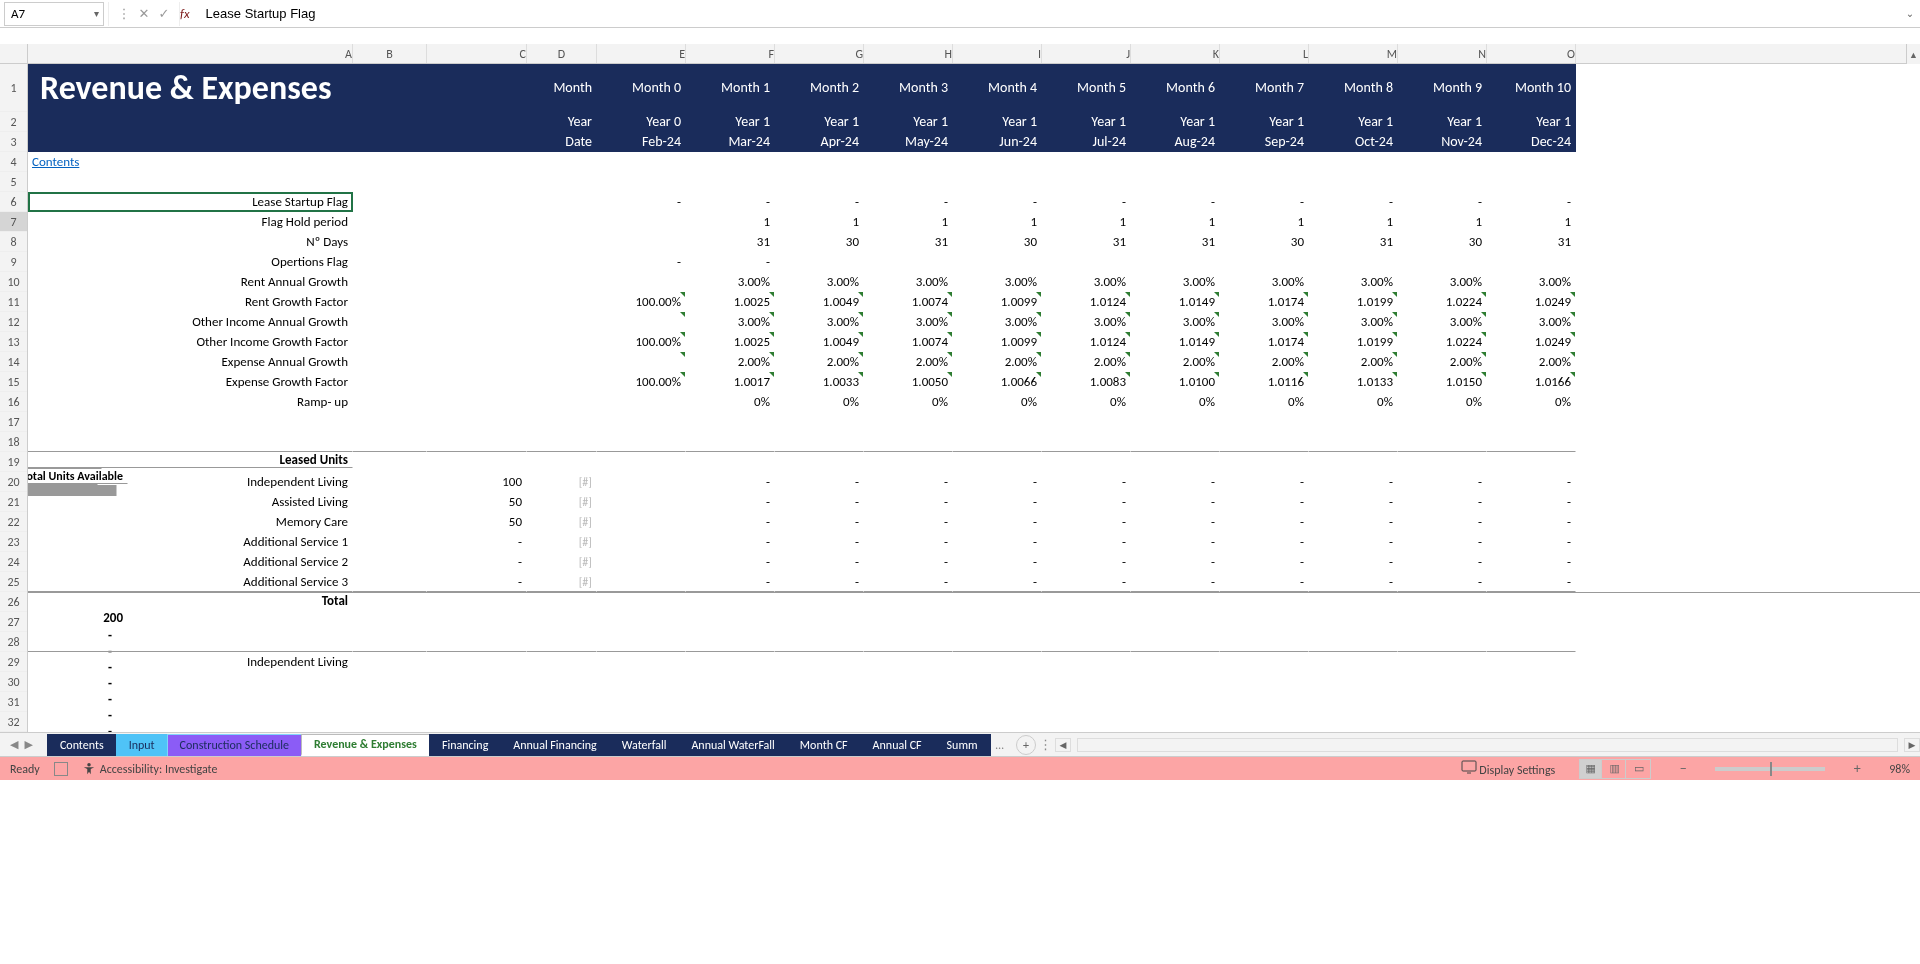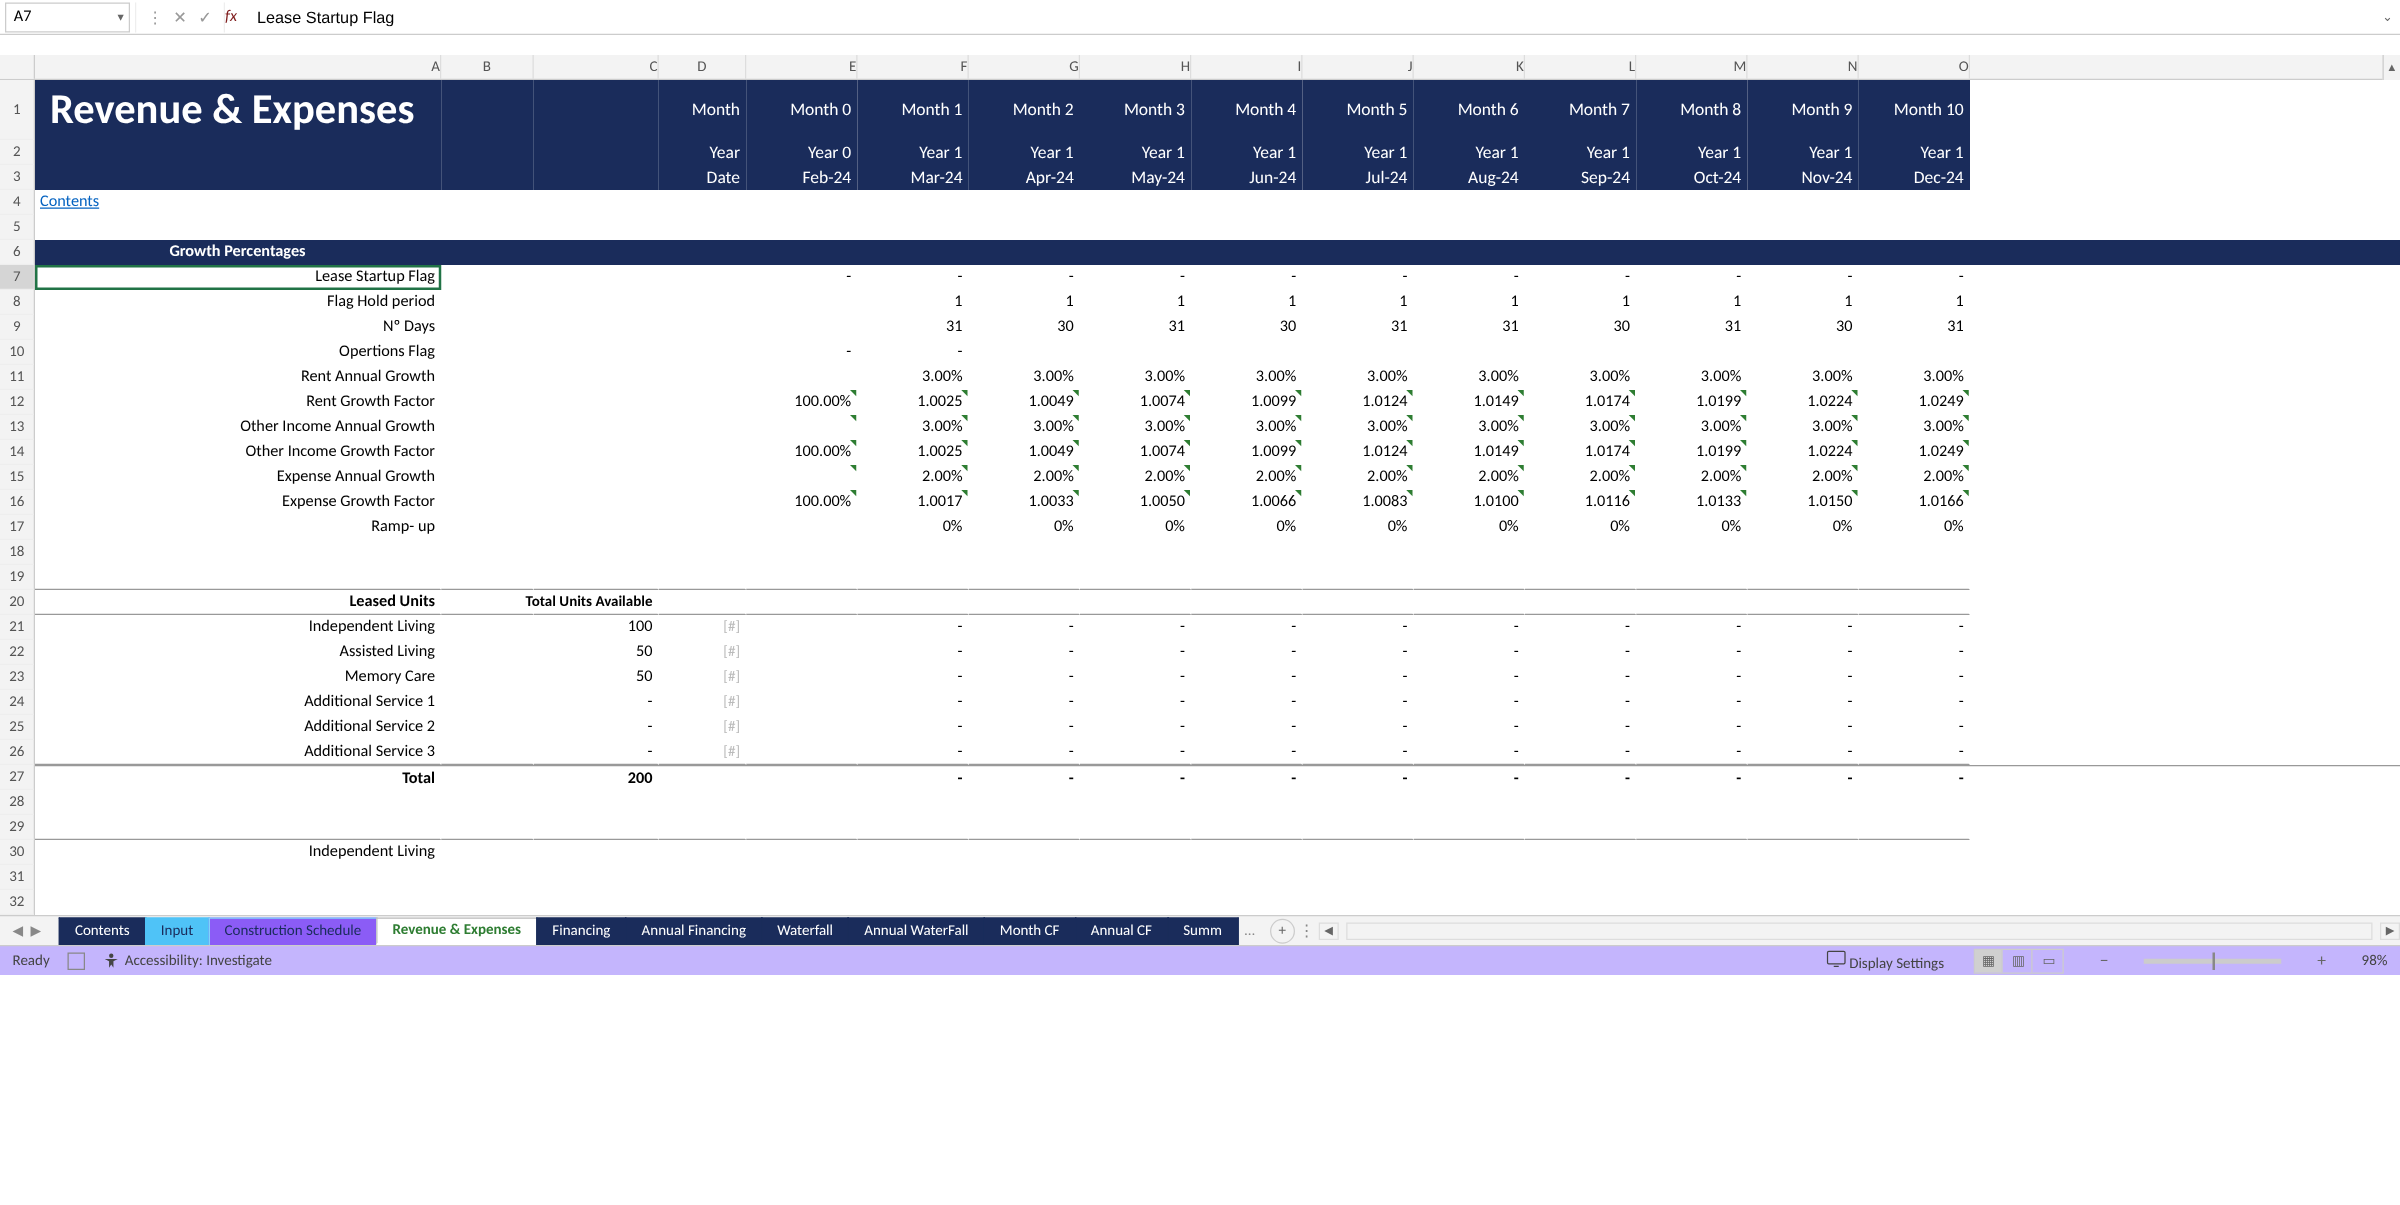--- a/index.html
+++ b/index.html
@@ -52,40 +52,40 @@
   .selected-cell { outline: 2px solid #217346; outline-offset: -2px; }
   
   
   .hash { color: #bbb; font-size: 12px; }
   
   
   .warn { position: relative; }
   .warn::before { content: ""; position: absolute; top: 0; right: 0; border-top: 5px solid #2e7d32; border-left: 5px solid transparent; }
   
   .underline-row .cell { border-bottom: 1px solid #999; }
-  .bold { font-weight: bold; }
+  .bold { font-weight: bold; flex-direction: column; }
   
   
   .tab-strip { display: flex; align-items: center; height: 24px; border-top: 1px solid #ccc; background: #f3f3f3; padding-left: 8px; gap: 0; }
   .tab-nav { display: flex; gap: 2px; margin-right: 12px; }
   .tab-nav span { font-size: 11px; color: #888; padding: 0 2px; }
   .tab { padding: 3px 12px; font-size: 12px; border: 1px solid #bbb; border-bottom: none; margin-right: -1px; cursor: pointer; display: flex; align-items: center; height: 22px; }
   .tab.contents { background: #1a2c5b; color: #fff; border-color: #1a2c5b; }
   .tab.input { background: #4fc3f7; color: #1a2c5b; border-color: #4fc3f7; }
   .tab.constr { background: #8b5cf6; color: #1a2c5b; border-color: #81d4fa; }
   .tab.active { background: #fff; color: #2e7d32; font-weight: bold; border-bottom: 2px solid #fff; }
   .tab.dark { background: #1a2c5b; color: #fff; border-color: #1a2c5b; }
   .tab-more { color: #888; padding: 0 6px; font-size: 12px; }
   .tab-add { width: 20px; height: 20px; border-radius: 50%; border: 1px solid #ccc; display: flex; align-items: center; justify-content: center; margin-left: 6px; font-size: 12px; color: #666; }
   .tab-strip .scroll-track { flex: 1; margin: 0 6px; height: 14px; background: #f3f3f3; border: 1px solid #ddd; position: relative; }
   .tab-strip .scroll-arrow { width: 16px; height: 14px; display: flex; align-items: center; justify-content: center; font-size: 9px; color: #666; border: 1px solid #ddd; }
   .tab-sep { color: #888; margin: 0 3px; }
   
   
-  .status-bar { display: flex; height: 24px; border-top: 1px solid #ccc; background: #c4b5fd; padding: 0 10px; font-size: 12px; color: #444; }
+  .status-bar { display: flex; height: 24px; border-top: 1px solid #ccc; background: #fca5a5; padding: 0 10px; font-size: 12px; color: #444; }
   .status-left { flex: 0 0 auto; display: flex; gap: 14px; align-items: center; }
   .status-right { margin-left: auto; display: flex; align-items: center; gap: 24px; }
   .view-btns { display: flex; gap: 2px; border: 1px solid #ccc; }
   .view-btn { width: 22px; height: 18px; display: flex; align-items: center; justify-content: center; font-size: 11px; color: #666; border-right: 1px solid #ccc; }
   .view-btn:last-child { border-right: none; }
   .view-btn.active { background: #d0d0d0; }
   .zoom-slider { width: 110px; height: 4px; background: #ccc; position: relative; }
   .zoom-slider::before { content: ""; position: absolute; left: 50%; top: -5px; width: 2px; height: 14px; background: #888; }
   .zoom-btn { width: 16px; text-align: center; color: #666; font-size: 14px; }
   .macro-icon { width: 14px; height: 14px; border: 1px solid #888; position: relative; }
@@ -257,37 +257,20 @@
         <div class="cell c-month"></div>
         <div class="cell c-month"></div>
         <div class="cell c-month"></div>
         <div class="cell c-month"></div>
         <div class="cell c-month"></div>
         <div class="cell c-month"></div>
         <div class="cell c-month"></div>
         <div class="cell c-month"></div>
     </div>
 
-    <div class="row section-header">
-      <div class="cell c-A">Growth Percentages</div>
-      <div class="cell c-B"></div>
-        <div class="cell c-C"></div>
-        <div class="cell c-D"></div>
-      <div class="cell c-month"></div>
-        <div class="cell c-month"></div>
-        <div class="cell c-month"></div>
-        <div class="cell c-month"></div>
-        <div class="cell c-month"></div>
-        <div class="cell c-month"></div>
-        <div class="cell c-month"></div>
-        <div class="cell c-month"></div>
-        <div class="cell c-month"></div>
-        <div class="cell c-month"></div>
-        <div class="cell c-month"></div>
-    </div>
 
     <div class="row">
         <div class="cell c-A selected-cell">Lease Startup Flag</div>
         <div class="cell c-B"></div>
         <div class="cell c-C"></div>
         <div class="cell c-D"></div>
         <div class="cell c-month">-</div>
         <div class="cell c-month">-</div>
         <div class="cell c-month">-</div>
         <div class="cell c-month">-</div>

